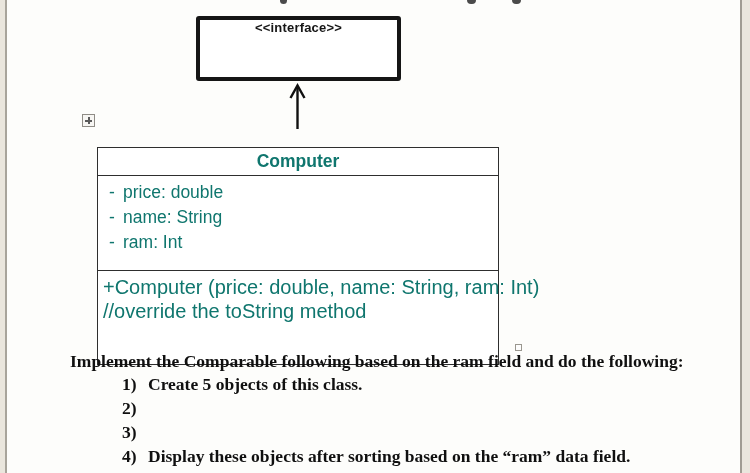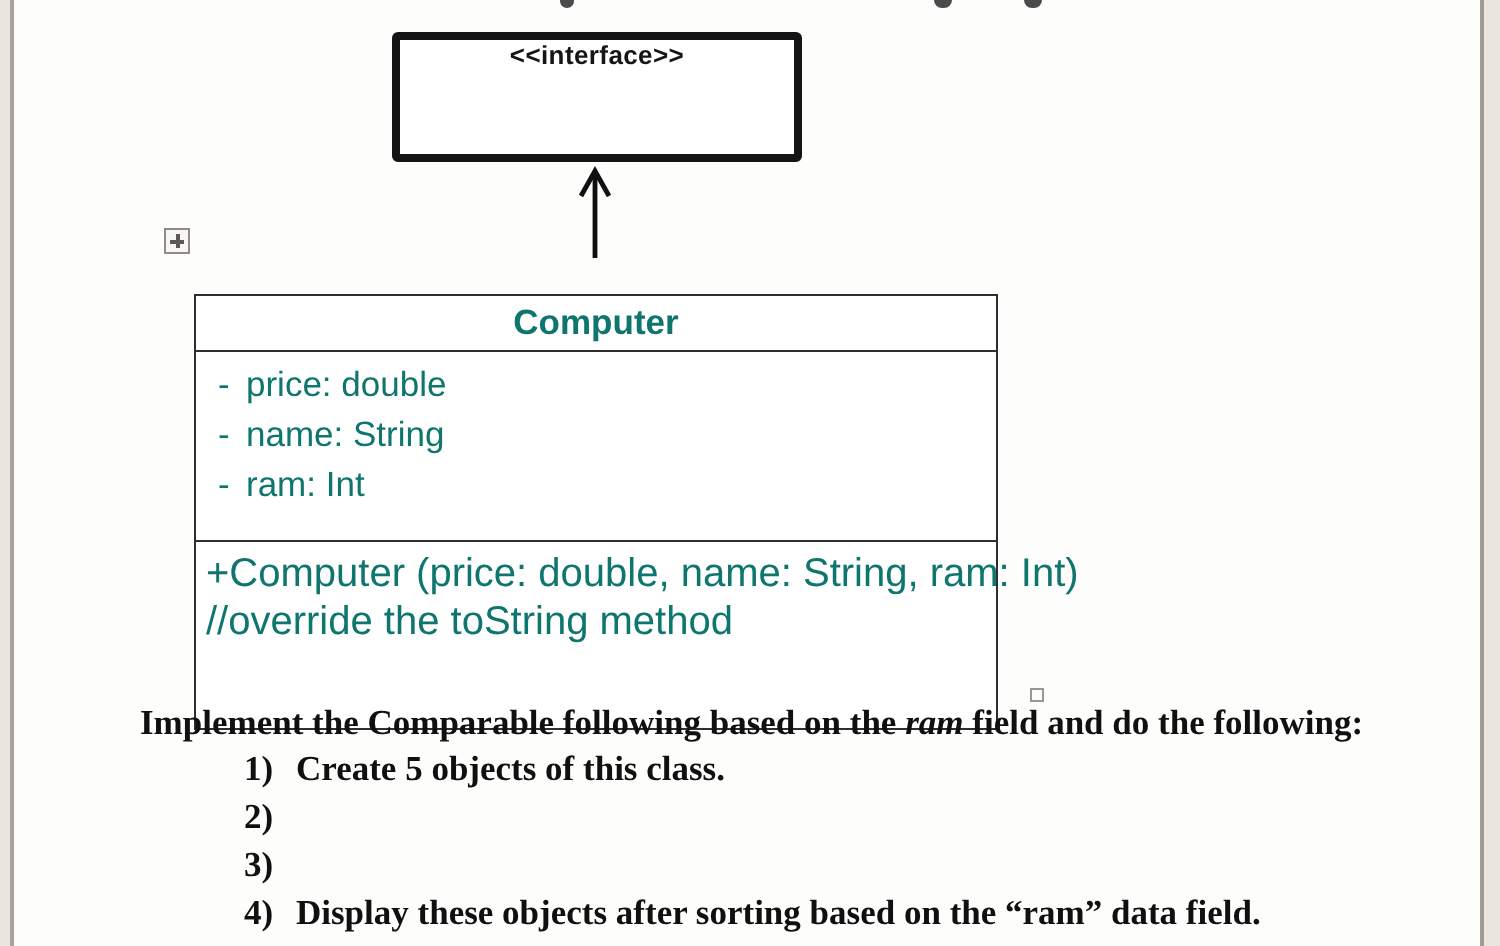--- a/index.html
+++ b/index.html
@@ -63,21 +63,21 @@
     position:absolute; left:515px; top:344px; width:7px; height:7px;
     background:#fdfdfd; border:1px solid #9a978f;
   }
 
   
   .intro {
     position:absolute; left:70px; top:351px;
     font-family:"Liberation Serif", serif; font-weight:bold;
     font-size:17.5px; color:#101010; white-space:nowrap;
   }
-  .intro .it { font-style:italic; }
+  .intro .it { }
 
   .todo-list { position:absolute; left:122px; top:374px; }
   .todo-item {
     display:flex; height:24px; align-items:flex-start;
     font-family:"Liberation Serif", serif; font-weight:bold;
     font-size:17.5px; color:#101010; white-space:nowrap;
   }
   .todo-num { width:26px; }
 </style>
 </head>

